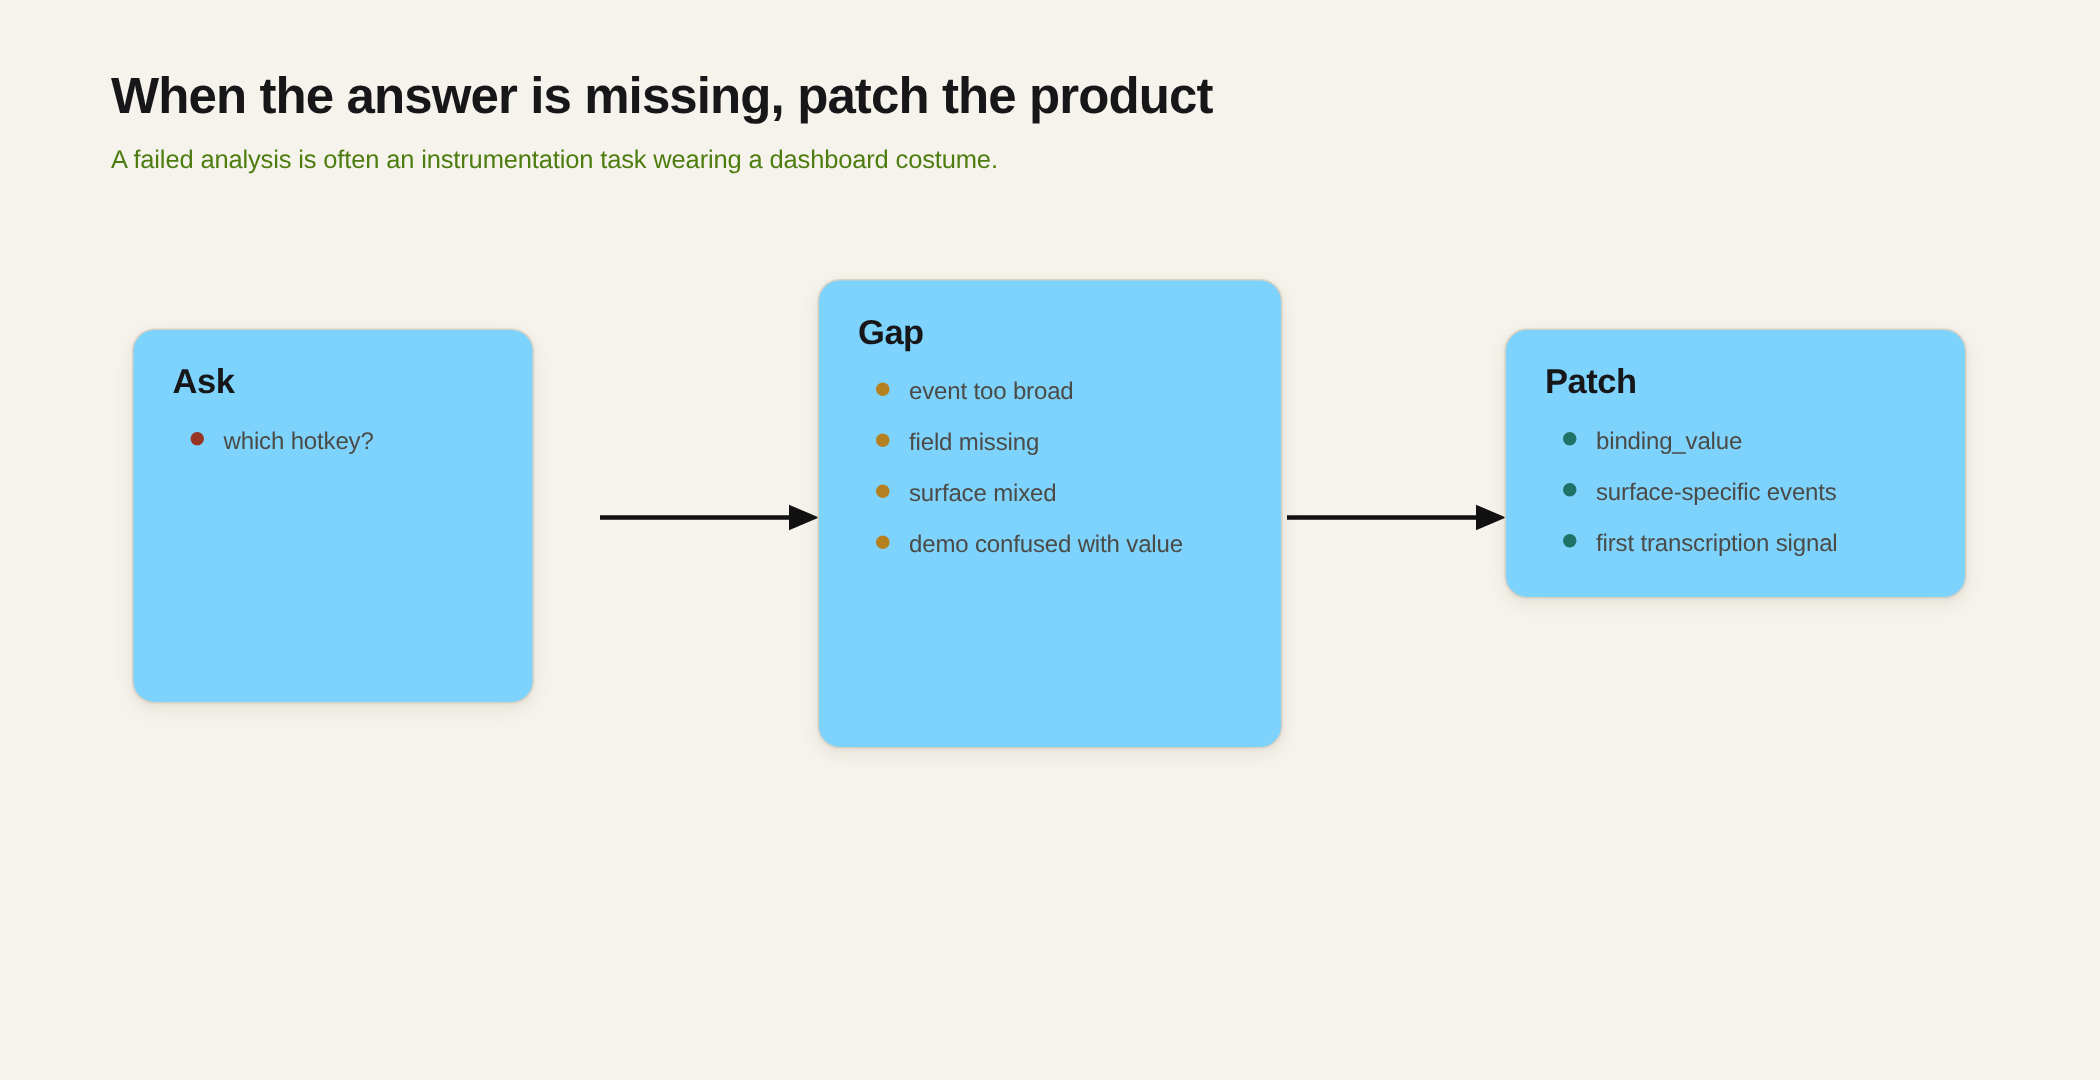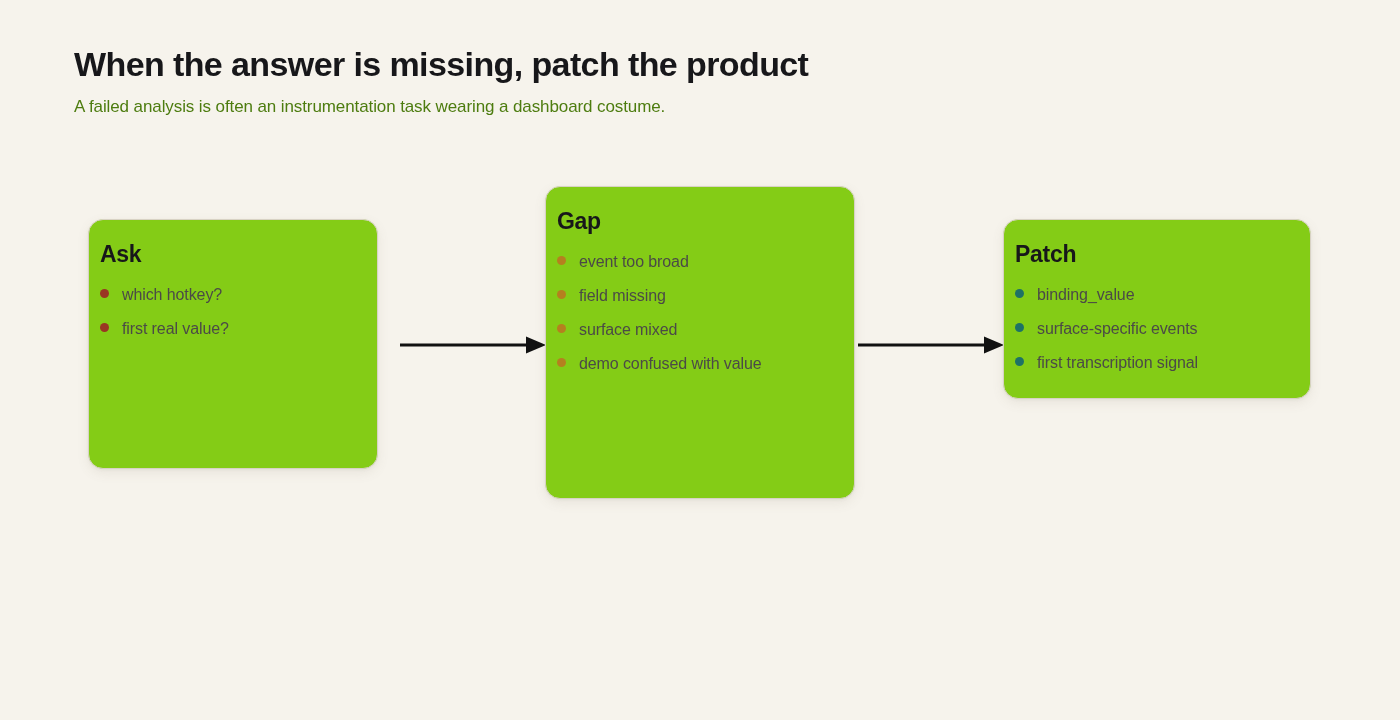--- a/index.html
+++ b/index.html
@@ -43,44 +43,44 @@
   .flow {
     position: absolute;
     left: 0;
     top: 0;
     width: 1400px;
     height: 720px;
   }
 
   .card {
     position: absolute;
-    background: #84cc16;
+    background: #7dd3fc;
     border: 1.3px solid #d8d2c4;
     border-radius: 15px;
     box-sizing: border-box;
     box-shadow: 0 4px 12px rgba(120, 108, 84, 0.10),
                 0 1px 3px rgba(120, 108, 84, 0.07);
-    padding: 22px 24px 20px 11px;
+    padding: 22px 24px 20px 26px;
   }
-  .card-ask   { left: 88px;  top: 219px; width: 290px; height: 250px; }
+  .card-ask   { left: 88px;  top: 219px; width: 268px; height: 250px; }
   .card-gap   { left: 545px; top: 186px; width: 310px; height: 313px; }
   .card-patch { left: 1003px;top: 219px; width: 308px; height: 180px; }
 
   .card-title {
     margin: 0 0 18px 0;
     font-size: 23px;
     font-weight: bold;
     color: #17171a;
     letter-spacing: -0.3px;
     line-height: 1.1;
   }
 
   .card-list {
     list-style: none;
-    margin: 0;
+    margin: 12px;
     padding: 0;
   }
   .card-list-item {
     display: flex;
     align-items: baseline;
     margin-bottom: 14px;
     font-size: 16px;
     color: #4b4a47;
     letter-spacing: -0.1px;
     line-height: 1.25;
@@ -118,24 +118,20 @@
 </div>
 
 <div class="flow">
 
   <div class="card card-ask">
     <h2 class="card-title">Ask</h2>
     <ul class="card-list">
       <li class="card-list-item">
         <span class="bullet bullet-ask"></span>
         <span>which hotkey?</span>
-      </li>
-      <li class="card-list-item">
-        <span class="bullet bullet-ask"></span>
-        <span>first real value?</span>
       </li>
     </ul>
   </div>
 
   <div class="arrow arrow-1">
     <svg width="146" height="20" viewBox="0 0 146 20" xmlns="http://www.w3.org/2000/svg">
       <line x1="0" y1="10" x2="128" y2="10" stroke="#111111" stroke-width="3"></line>
       <polygon points="126,1.5 146,10 126,18.5" fill="#111111"></polygon>
     </svg>
   </div>

